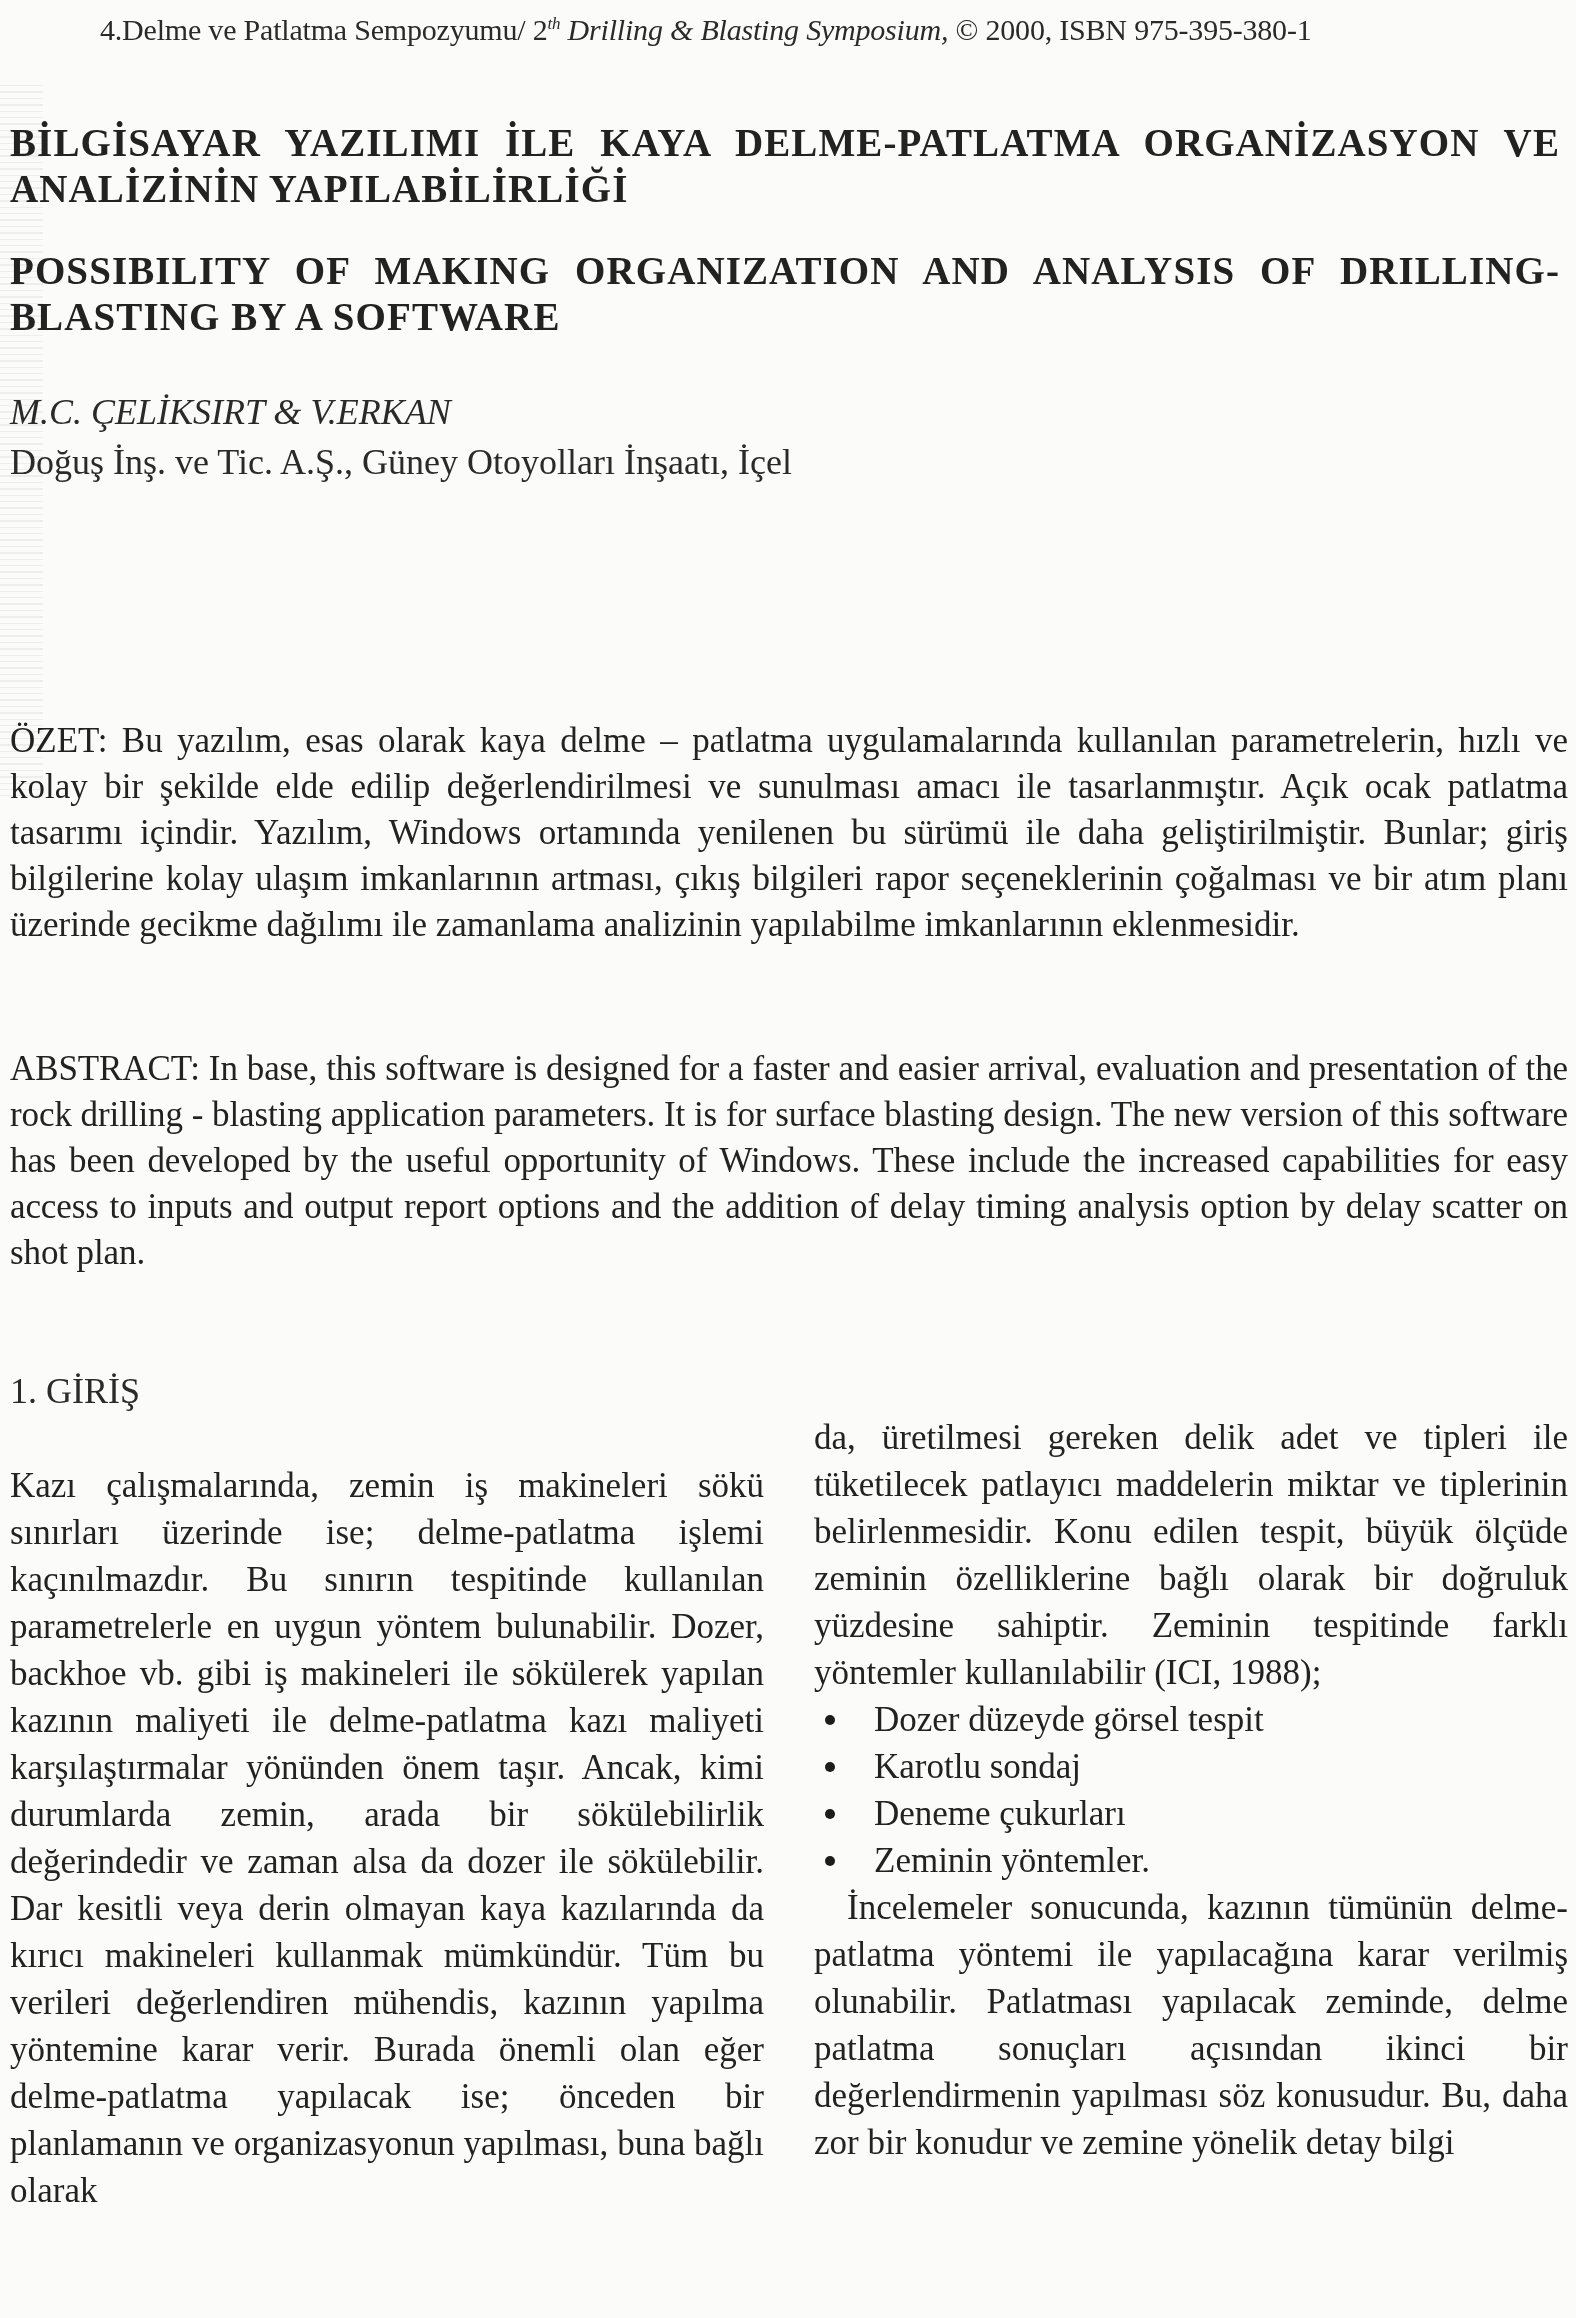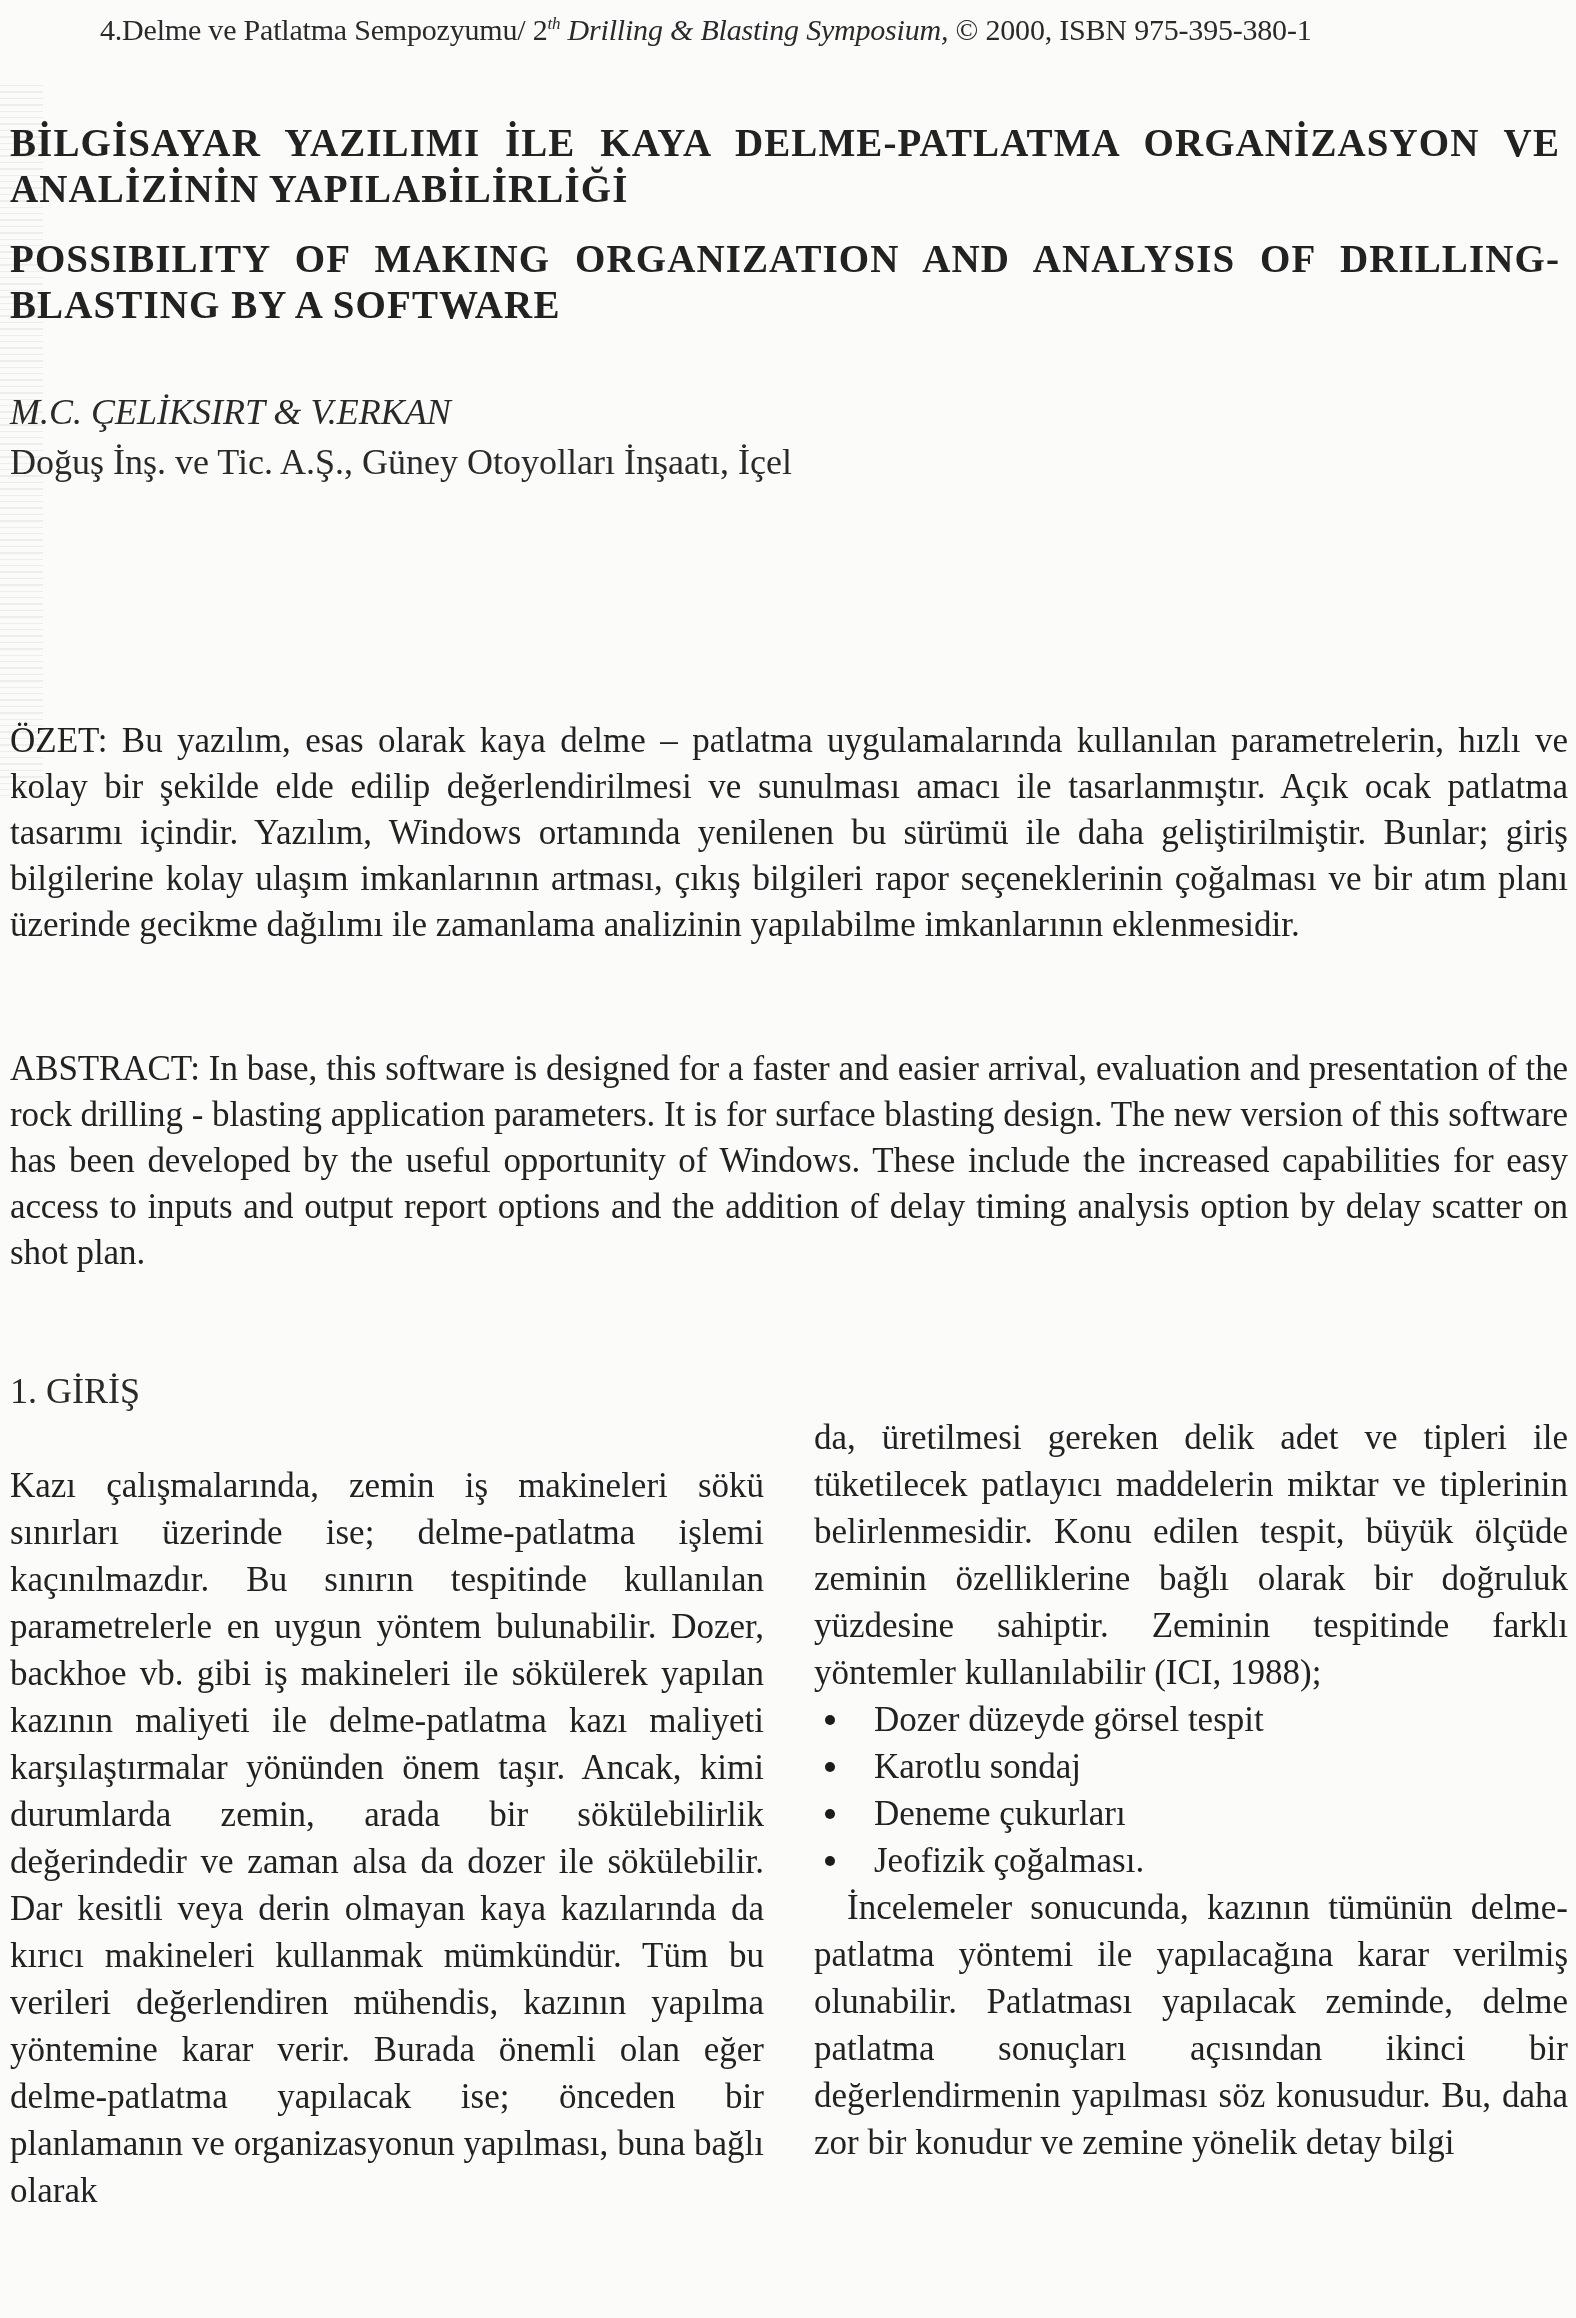--- a/index.html
+++ b/index.html
@@ -38,21 +38,21 @@
       width: 1550px;
       font-weight: bold;
       font-size: 39px;
       line-height: 46px;
       letter-spacing: 1.1px;
       text-align: justify;
       text-align-last: left;
       color: #222;
     }
     .title-tr { top: 120px; }
-    .title-en { top: 236px; font-family: Liberation Serif, serif; }
+    .title-en { top: 248px; font-family: Liberation Serif, serif; }
 
     .authors {
       position: absolute;
       left: 10px; top: 390px;
       font-size: 36px;
       line-height: 44px;
       color: #2a2a2a;
       font-style: italic;
     }
     .affiliation {
@@ -139,17 +139,17 @@
 <div class="col col-left">
   <p>Kazı çalışmalarında, zemin iş makineleri sökü sınırları üzerinde ise; delme-patlatma işlemi kaçınılmazdır. Bu sınırın tespitinde kullanılan parametrelerle en uygun yöntem bulunabilir. Dozer, backhoe vb. gibi iş makineleri ile sökülerek yapılan kazının maliyeti ile delme-patlatma kazı maliyeti karşılaştırmalar yönünden önem taşır. Ancak, kimi durumlarda zemin, arada bir sökülebilirlik değerindedir ve zaman alsa da dozer ile sökülebilir. Dar kesitli veya derin olmayan kaya kazılarında da kırıcı makineleri kullanmak mümkündür. Tüm bu verileri değerlendiren mühendis, kazının yapılma yöntemine karar verir. Burada önemli olan eğer delme-patlatma yapılacak ise; önceden bir planlamanın ve organizasyonun yapılması, buna bağlı olarak</p>
 </div>
 
 <div class="col col-right">
   <p>da, üretilmesi gereken delik adet ve tipleri ile tüketilecek patlayıcı maddelerin miktar ve tiplerinin belirlenmesidir. Konu edilen tespit, büyük ölçüde zeminin özelliklerine bağlı olarak bir doğruluk yüzdesine sahiptir. Zeminin tespitinde farklı yöntemler kullanılabilir (ICI, 1988);</p>
   <ul class="bullet-list">
     <li><span class="bullet-dot"></span><span>Dozer düzeyde görsel tespit</span></li>
     <li><span class="bullet-dot"></span><span>Karotlu sondaj</span></li>
     <li><span class="bullet-dot"></span><span>Deneme çukurları</span></li>
-    <li><span class="bullet-dot"></span><span>Jeofizik çoğalması.</span></li>
+    <li><span class="bullet-dot"></span><span>Zeminin yöntemler.</span></li>
   </ul>
   <p class="indent">İncelemeler sonucunda, kazının tümünün delme-patlatma yöntemi ile yapılacağına karar verilmiş olunabilir. Patlatması yapılacak zeminde, delme patlatma sonuçları açısından ikinci bir değerlendirmenin yapılması söz konusudur. Bu, daha zor bir konudur ve zemine yönelik detay bilgi</p>
 </div>
 
 
 </body></html>

